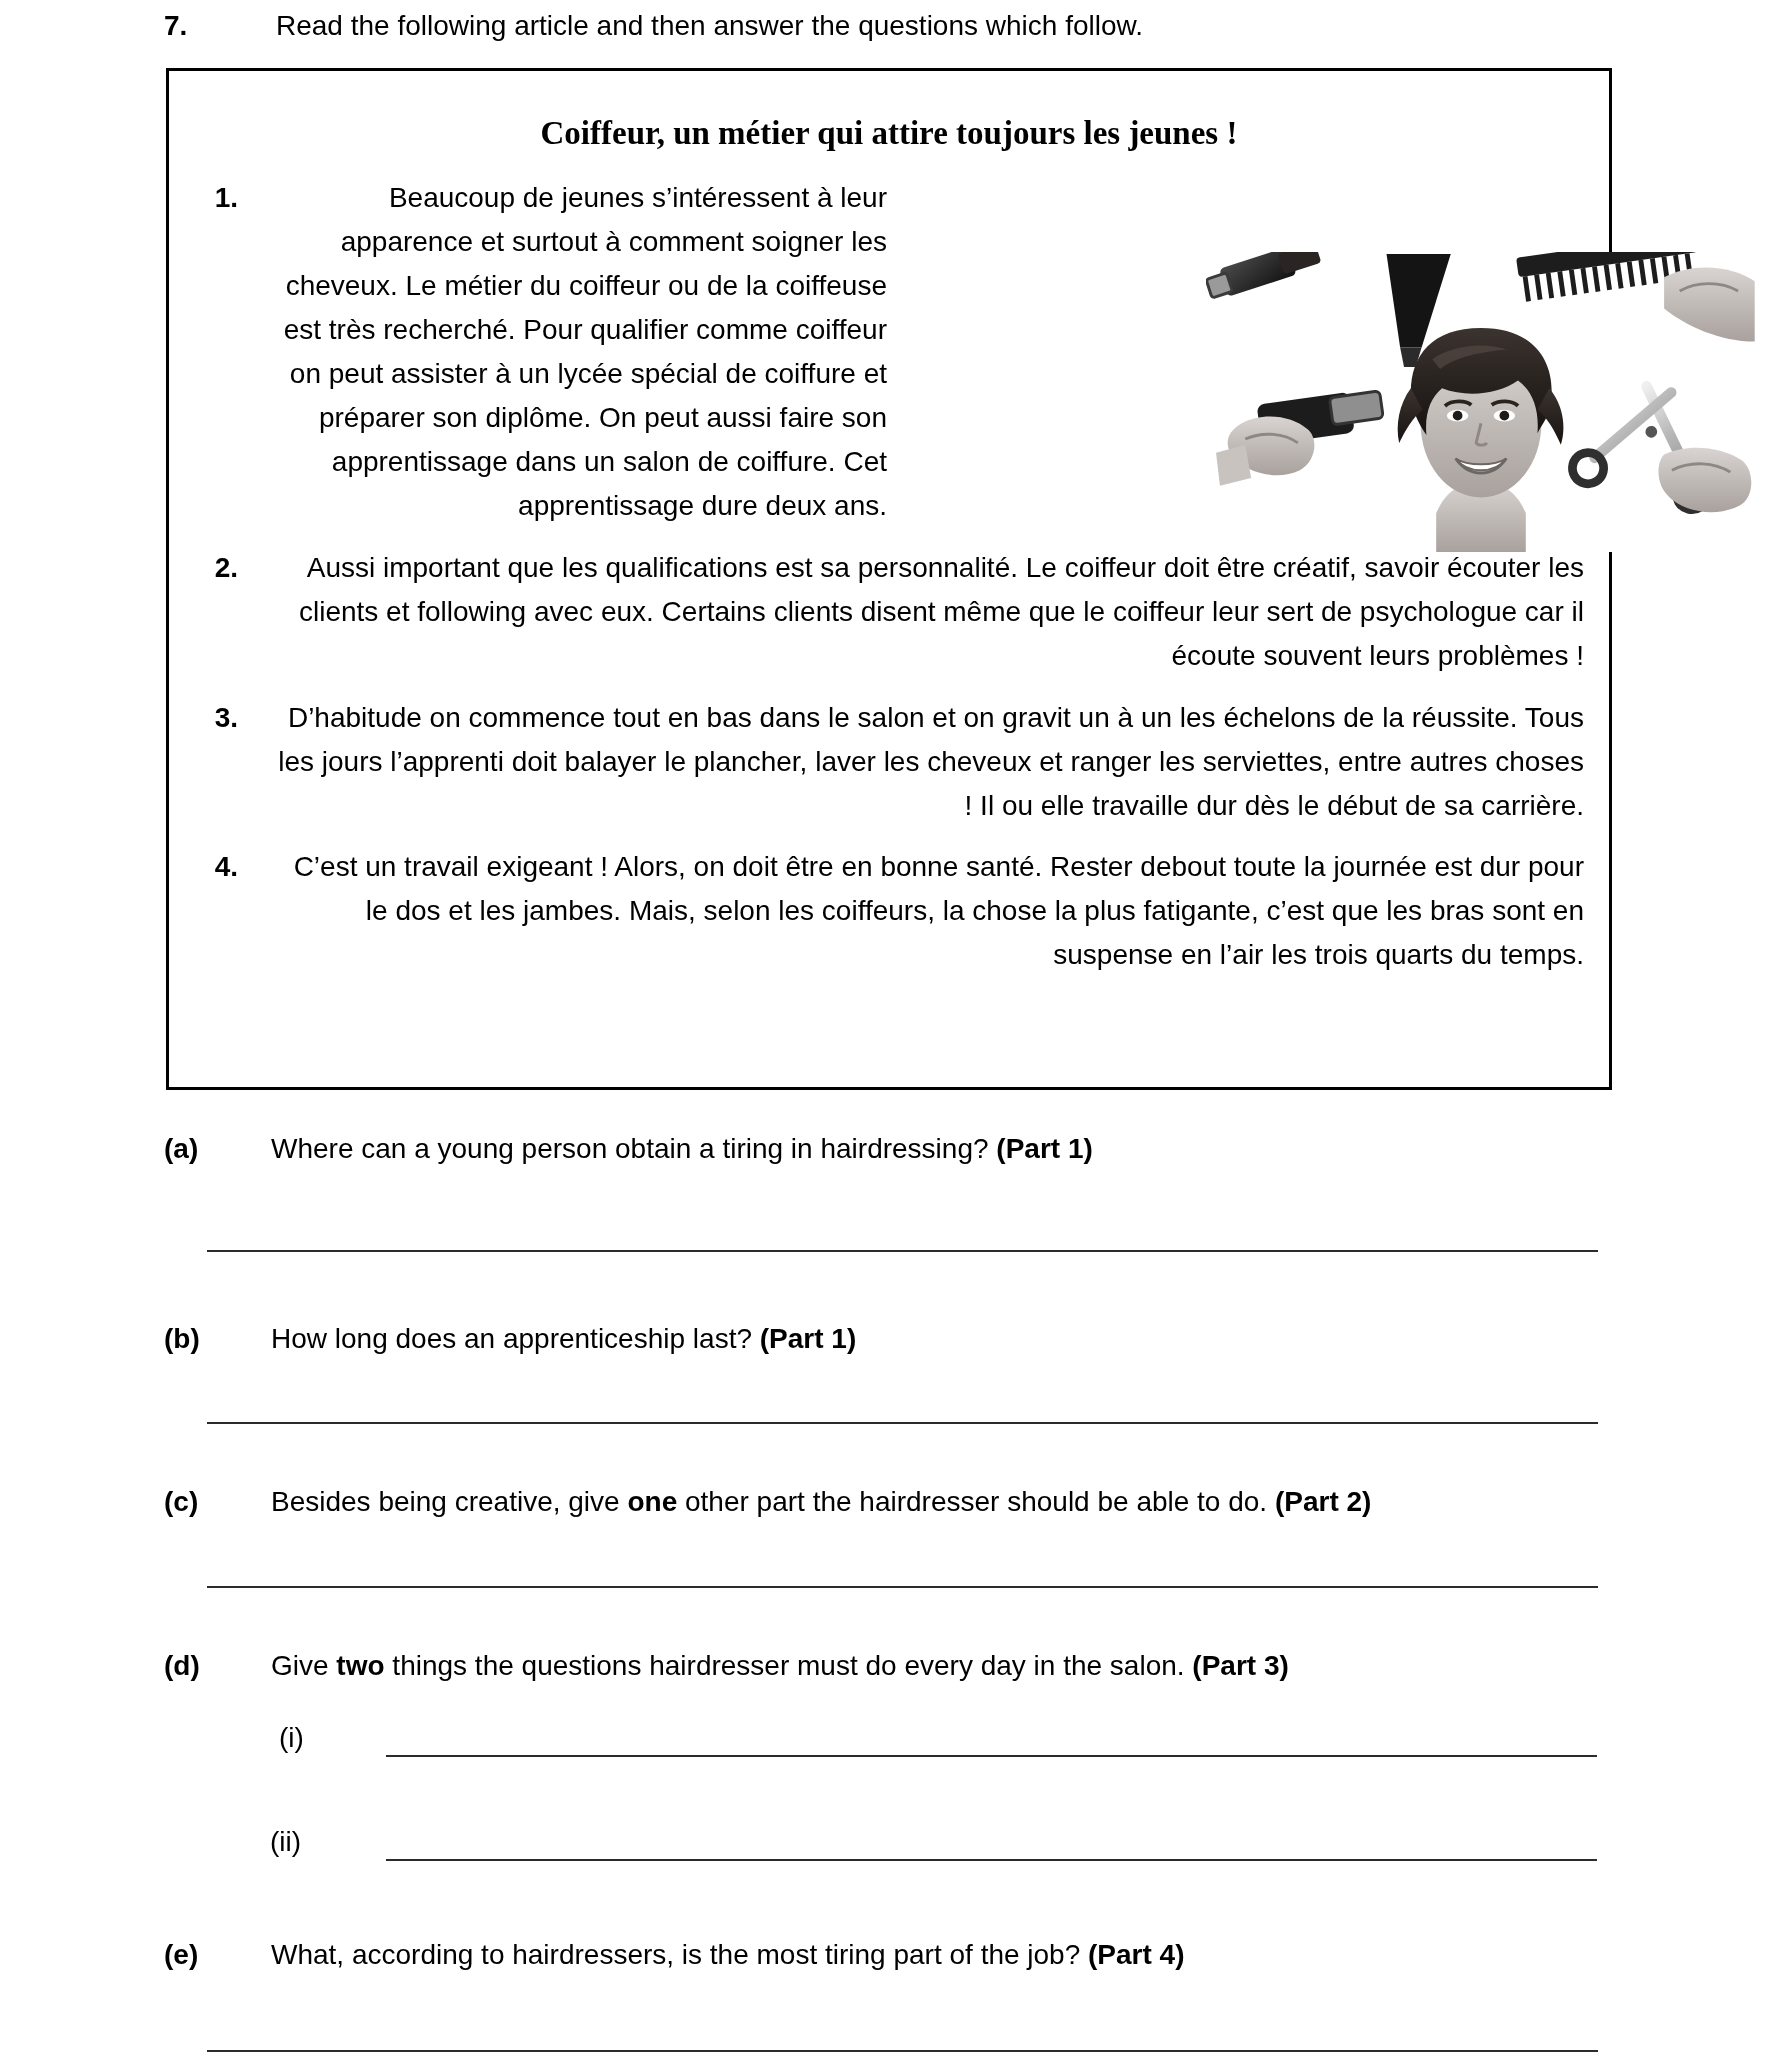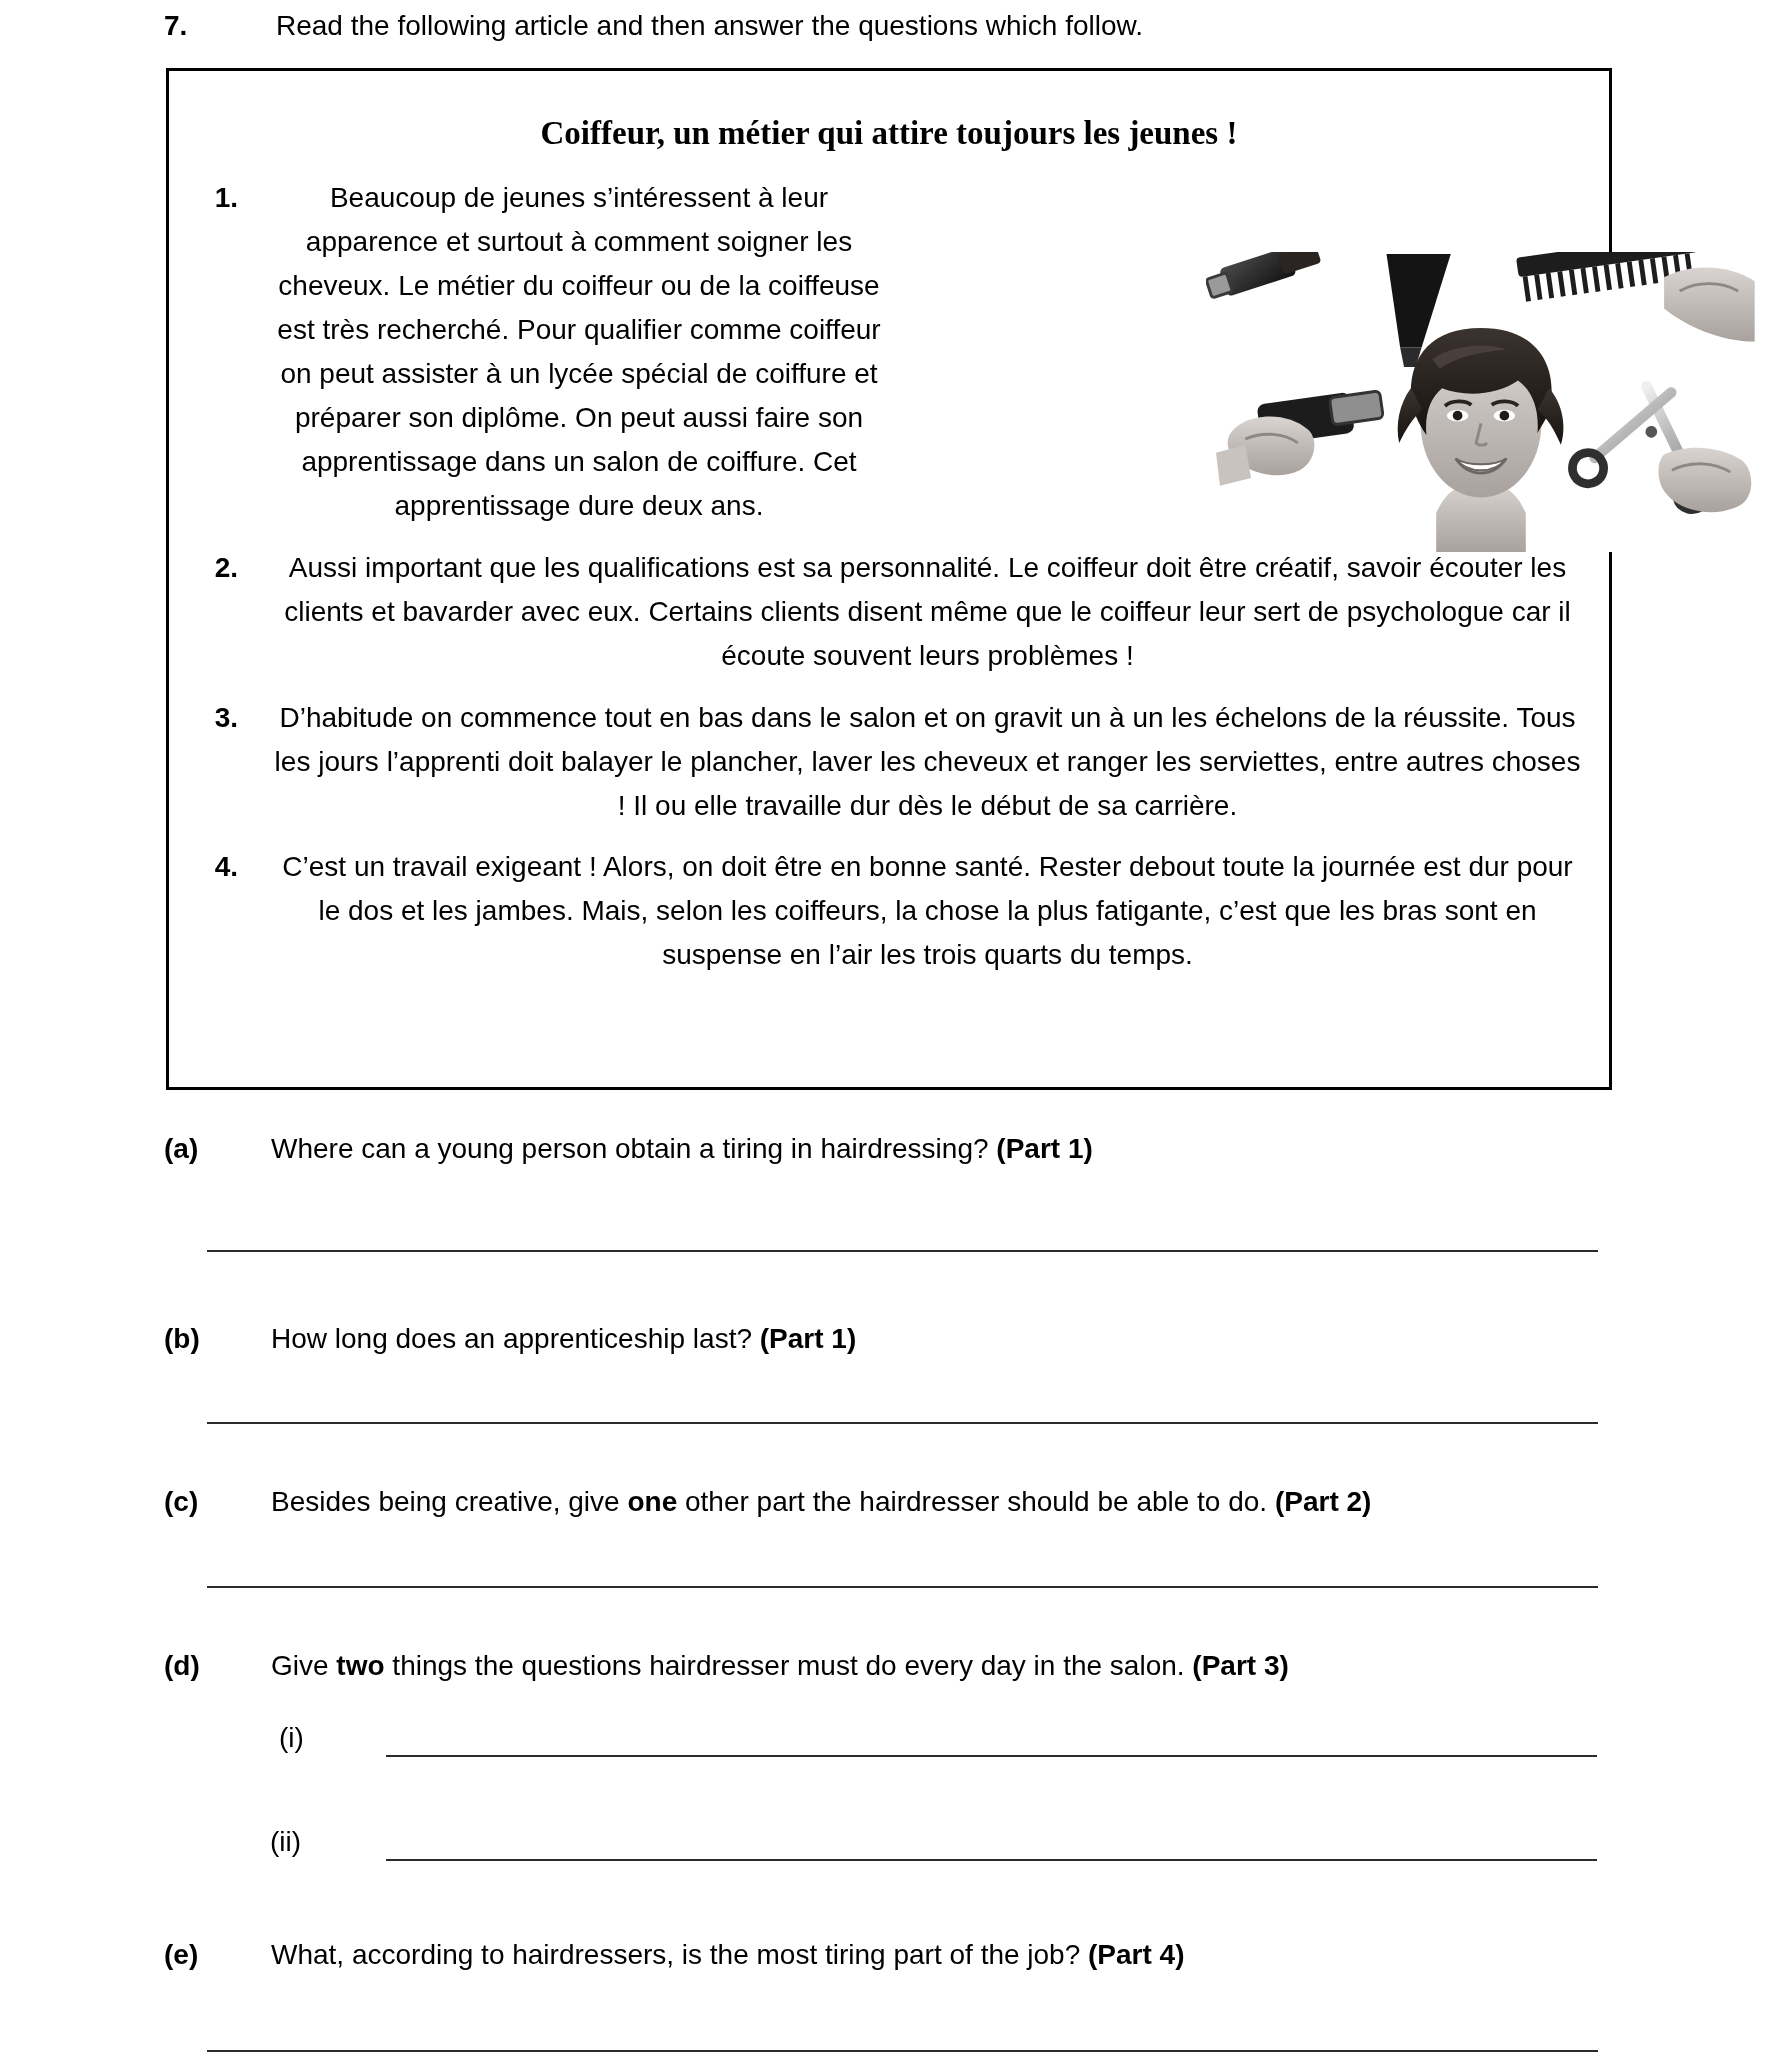--- a/index.html
+++ b/index.html
@@ -79,21 +79,21 @@
     flex: 0 0 102px;
     width: 102px;
     font-weight: bold;
     text-align: right;
     padding-right: 33px;
     box-sizing: border-box;
   }
   .para .ptext {
     flex: 1 1 auto;
     padding-right: 25px;
-    text-align: center;
+    text-align: right;
   }
   .para.p1 .ptext { width: 616px; flex: 0 0 616px; }
 
   
   .photo {
     position: absolute;
     left: 1037px;
     top: 181px;
     width: 549px;
     height: 300px;
@@ -263,21 +263,21 @@
 
     <div class="paras">
 
       <div class="para p1">
         <div class="pnum">1.</div>
         <div class="ptext">Beaucoup de jeunes s’intéressent à leur apparence et surtout à comment soigner les cheveux.  Le métier du coiffeur ou de la coiffeuse est très recherché.  Pour qualifier comme coiffeur on peut assister à un lycée spécial de coiffure et préparer son diplôme.  On peut aussi faire son apprentissage dans un salon de coiffure.  Cet apprentissage dure deux ans.</div>
       </div>
 
       <div class="para" style="margin-top:2px;">
         <div class="pnum">2.</div>
-        <div class="ptext">Aussi important que les qualifications est sa personnalité.  Le coiffeur doit être créatif, savoir écouter les clients et bavarder avec eux.  Certains clients disent même que le coiffeur leur sert de psychologue car il écoute souvent leurs problèmes !</div>
+        <div class="ptext">Aussi important que les qualifications est sa personnalité.  Le coiffeur doit être créatif, savoir écouter les clients et following avec eux.  Certains clients disent même que le coiffeur leur sert de psychologue car il écoute souvent leurs problèmes !</div>
       </div>
 
       <div class="para">
         <div class="pnum">3.</div>
         <div class="ptext">D’habitude on commence tout en bas dans le salon et on gravit un à un les échelons de la réussite.  Tous les jours l’apprenti doit balayer le plancher, laver les cheveux et ranger les serviettes, entre autres choses !  Il ou elle travaille dur dès le début de sa carrière.</div>
       </div>
 
       <div class="para">
         <div class="pnum">4.</div>
         <div class="ptext">C’est un travail exigeant !  Alors, on doit être en bonne santé.  Rester debout toute la journée est dur pour le dos et les jambes.  Mais, selon les coiffeurs, la chose la plus fatigante, c’est que les bras sont en suspense en l’air les trois quarts du temps.</div>

